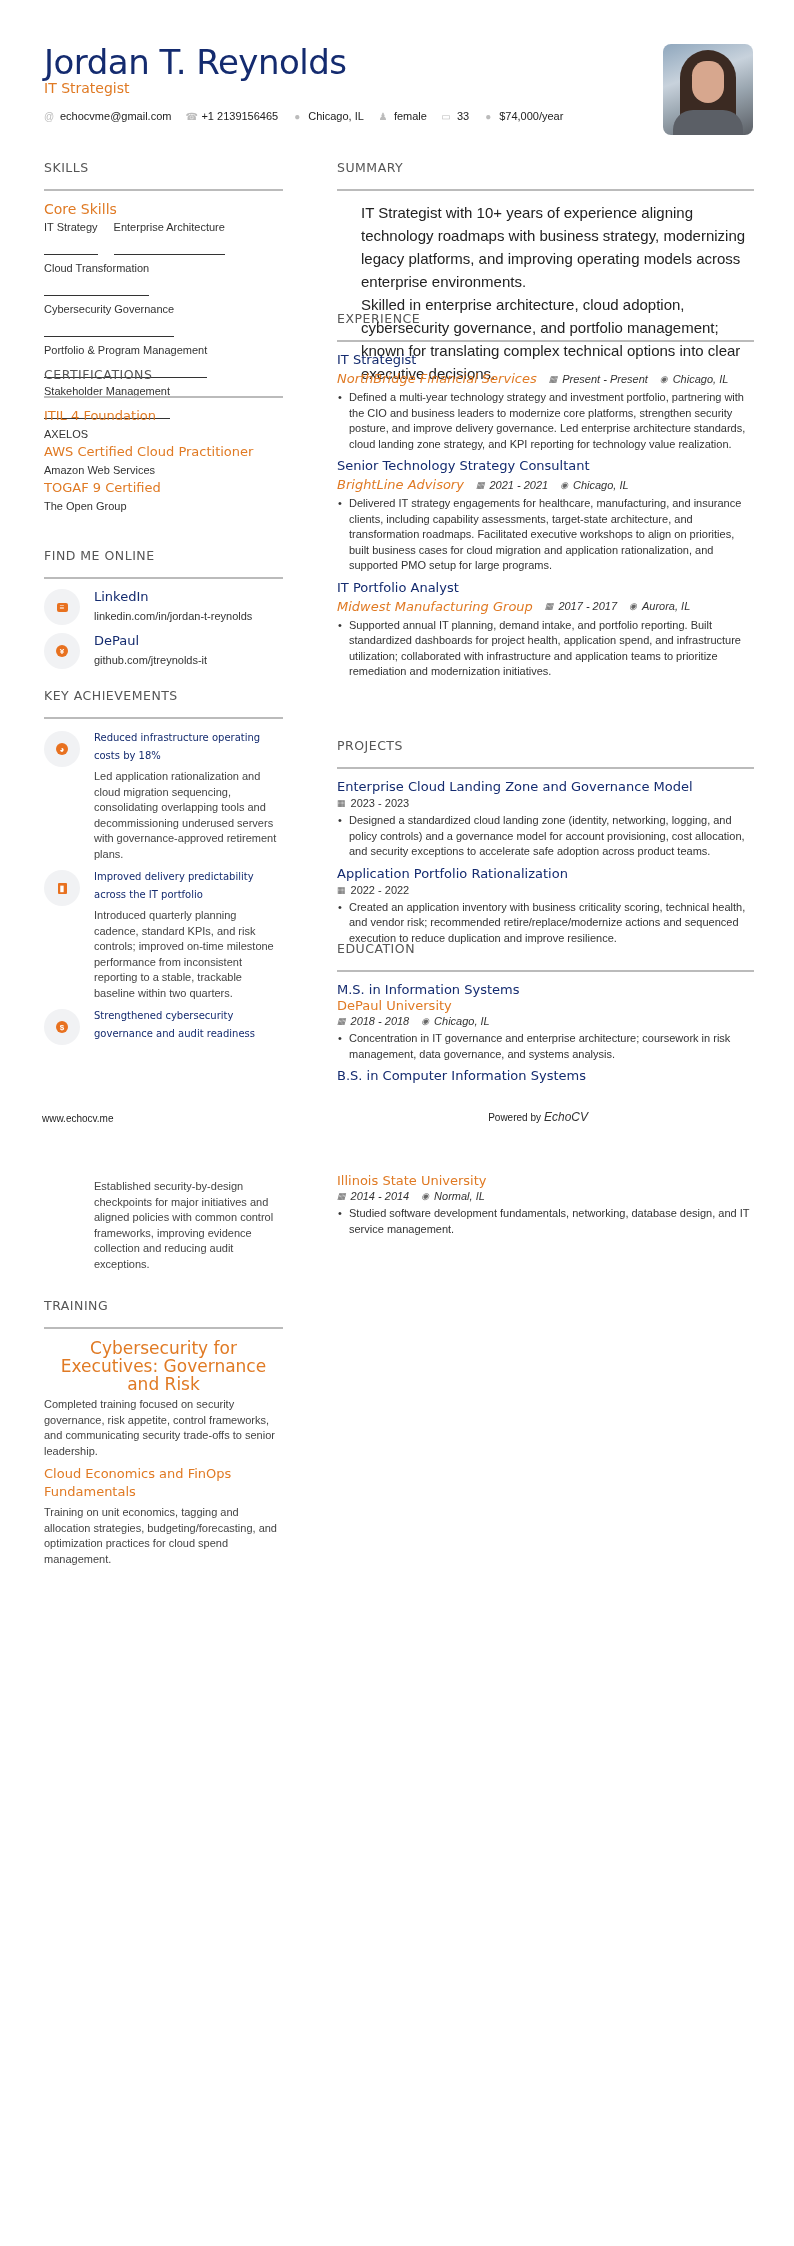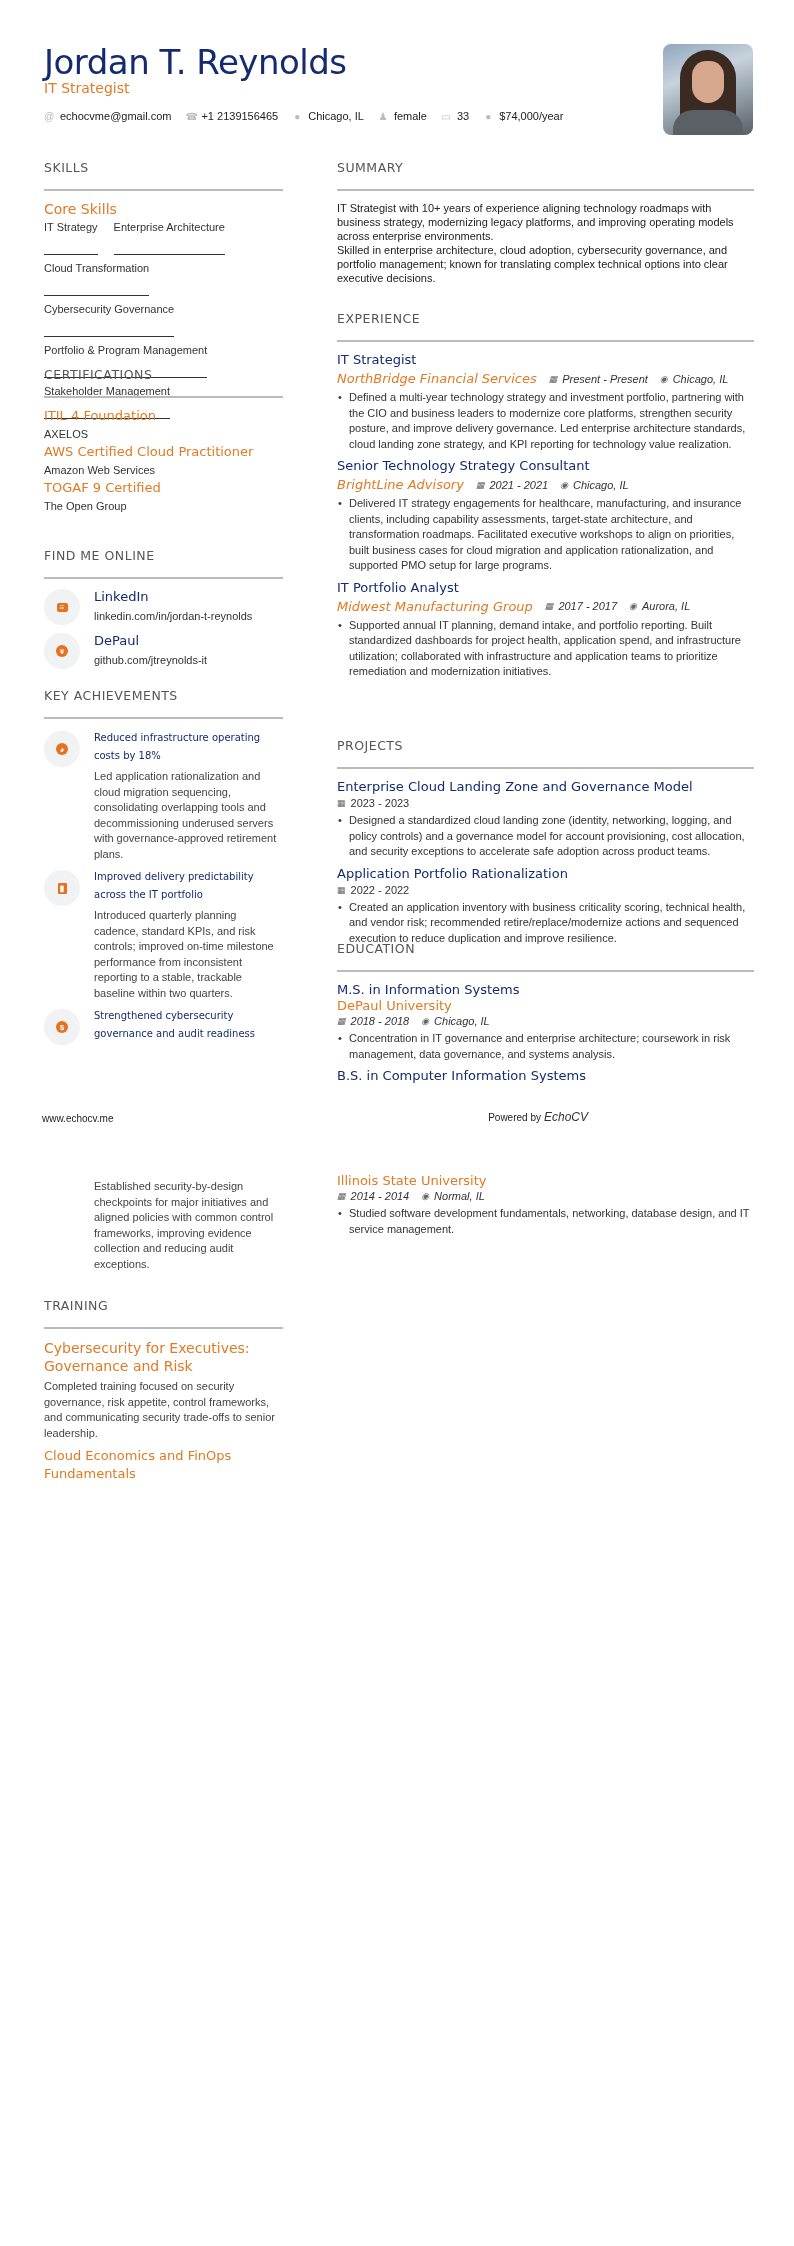--- a/index.html
+++ b/index.html
@@ -29,21 +29,21 @@
   .cert-org{font-size:11px;color:#333;margin-top:5px;margin-bottom:4px;}
   .online-item{display:flex;align-items:flex-start;gap:14px;margin-bottom:8px;}
   .circle{width:36px;height:36px;border-radius:50%;background:#f1f2f4;flex:none;display:flex;align-items:center;justify-content:center;}
   .circle .ic{width:12px;height:12px;border-radius:50%;background:#e8711f;color:#fff;font-size:8px;display:flex;align-items:center;justify-content:center;font-weight:bold;}
   .online-title{font-size:13px;}
   .online-sub{font-size:11px;color:#333;margin-top:6px;}
   .ach{display:flex;gap:14px;margin-bottom:6px;}
   .ach .circle{margin-top:2px;}
   .ach-title{font-size:10px;line-height:18px;}
   .ach-desc{font-size:11px;color:#444;line-height:15.5px;margin-top:4px;}
-  .summary p{font-size:11px;color:#222;line-height:14px;}
+  .summary p{font-size:15px;color:#222;line-height:23px;margin-left:24px;}
   .job-title{font-size:13px;margin-top:2px;}
   .job-line{display:flex;align-items:center;gap:12px;margin-top:4px;font-style:italic;}
   .job-co{font-size:13px;}
   .meta{font-size:11px;color:#333;display:flex;align-items:center;gap:5px;}
   .meta .mi{color:#666;font-size:9px;}
   ul.bul{list-style:none;margin-top:4px;margin-bottom:6px;}
   ul.bul li{position:relative;padding-left:12px;font-size:11px;line-height:15.5px;color:#333;}
   ul.bul li::before{content:"\2022";position:absolute;left:1px;top:0;}
   .proj-title{font-size:13px;margin-top:2px;}
   .footer-l{position:absolute;left:42px;font-size:10px;color:#222;}
@@ -277,23 +277,24 @@
     </div>
 </div>
 
 <div class="page p2">
   <div class="col-l" style="top:55px;">
     <div style="padding-left:50px;" class="ach-desc">Established security-by-design checkpoints for major initiatives and aligned policies with common control frameworks, improving evidence collection and reducing audit exceptions.</div>
   </div>
 
   <div class="col-l" style="top:172px;margin-top:6px;">
     <div class="sec-h">TRAINING</div>
-    <div class="orange" style="font-size:14px;line-height:18px;">Cybersecurity for Executives: Governance and Risk</div>
+    <div class="orange" style="font-size:17px;line-height:18px;text-align:center;">Cybersecurity for Executives: Governance and Risk</div>
     <div class="ach-desc" style="margin-bottom:6px;">Completed training focused on security governance, risk appetite, control frameworks, and communicating security trade-offs to senior leadership.</div>
     <div class="orange" style="font-size:13px;line-height:18px;">Cloud Economics and FinOps Fundamentals</div>
+    <div class="ach-desc">Training on unit economics, tagging and allocation strategies, budgeting/forecasting, and optimization practices for cloud spend management.</div>
   </div>
 
   <div class="col-r" style="top:53px;">
     <div class="orange" style="font-size:13px;">Illinois State University</div>
     <div class="job-line" style="margin-top:2px;">
       <span class="meta">
           <span class="mi">▦</span>
           <span>2014 - 2014</span>
         </span>
       <span class="meta">

